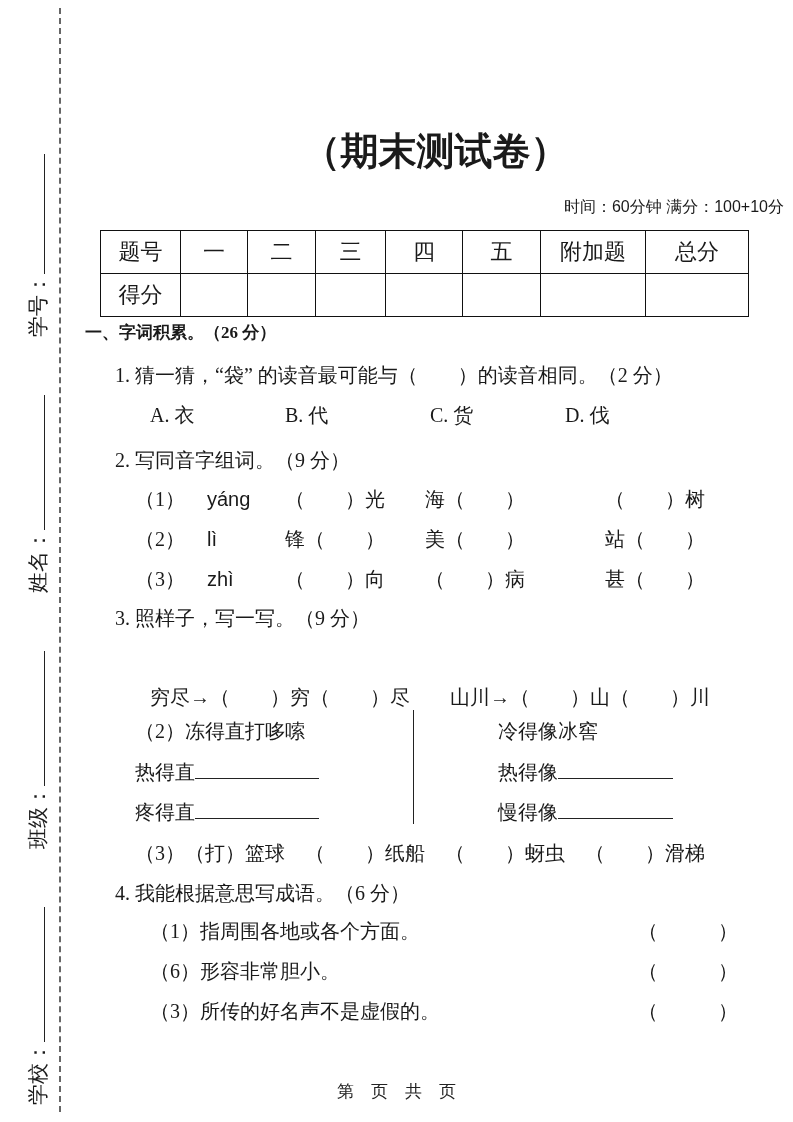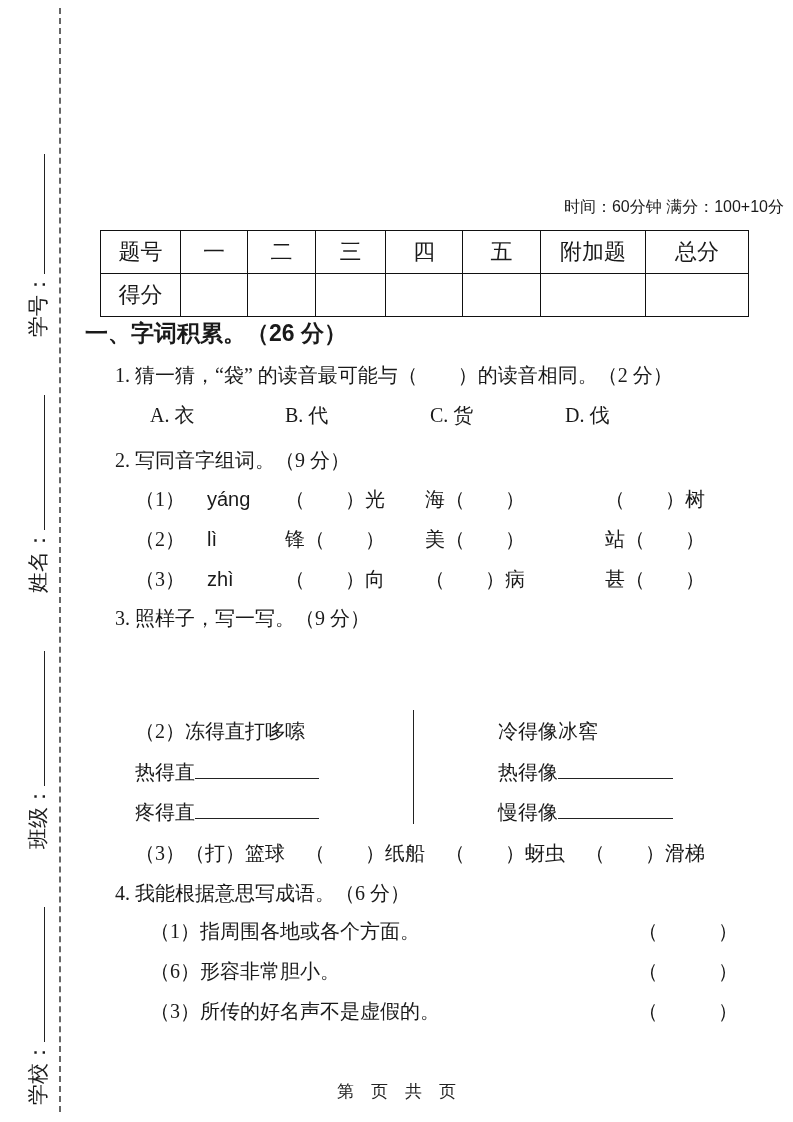--- a/index.html
+++ b/index.html
@@ -24,21 +24,21 @@
   .meta{position:absolute;top:197px;right:9px;font-family:"Liberation Sans",sans-serif;
         font-size:16px;text-align:right;}
 
   
   table.score{position:absolute;left:100px;top:230px;border-collapse:collapse;
               table-layout:fixed;font-size:22px;}
   table.score td{border:1.6px solid #111;height:42px;text-align:center;padding:0;}
 
   
   .line{position:absolute;font-size:20px;white-space:nowrap;line-height:26px;}
-  .sec-head{font-family:Liberation Sans, sans-serif;font-weight:bold;font-size:23px;}
+  .sec-head{font-family:Liberation Serif, serif;font-weight:bold;font-size:17px;}
   .pinyin{font-family:"Liberation Sans",sans-serif;font-size:20px;}
   .abs{position:absolute;top:0;white-space:nowrap;}
   .blank{display:inline-block;border-bottom:1.6px solid #222;height:1em;
          vertical-align:baseline;}
   .vdivider{position:absolute;left:413px;top:710px;height:114px;width:0;
             border-left:1.8px solid #222;}
   .footer{position:absolute;left:0;right:0;top:1080px;text-align:center;
           font-family:"Liberation Sans",sans-serif;font-size:17px;color:#222;}
 </style>
 </head>
@@ -59,20 +59,21 @@
     <span class="sfield">
       <span>姓名：</span>
         <span class="sblank"></span>
     </span>
     <span class="sfield">
       <span>学号：</span>
         <span class="sblank" style="width:120px"></span>
     </span>
   </div>
 
+  <div class="subtitle">（期末测试卷）</div>
   <div class="meta">时间：60分钟 满分：100+10分</div>
 
   <table class="score">
     <colgroup>
       <col style="width:80px">
         <col style="width:67px">
         <col style="width:68px">
       <col style="width:70px">
         <col style="width:77px">
         <col style="width:78px">
@@ -130,20 +131,21 @@
   </div>
   <div class="line" style="left:135px;top:566px;width:640px">
     <span class="abs" style="left:0">（3）</span>
     <span class="abs pinyin" style="left:72px">zhì</span>
     <span class="abs" style="left:150px">（　　）向</span>
     <span class="abs" style="left:290px">（　　）病</span>
     <span class="abs" style="left:470px">甚（　　）</span>
   </div>
 
   <div class="line" style="left:115px;top:605px">3. 照样子，写一写。（9 分）</div>
+  <div class="line" style="left:150px;top:684px">穷尽→（　　）穷（　　）尽　　山川→（　　）山（　　）川</div>
 
   <div class="vdivider"></div>
 
   <div class="line" style="left:135px;top:718px">（2）冻得直打哆嗦</div>
   <div class="line" style="left:135px;top:758px">
     <span>热得直</span><span class="blank" style="width:124px"></span>
   </div>
   <div class="line" style="left:135px;top:798px">
     <span>疼得直</span><span class="blank" style="width:124px"></span>
   </div>

